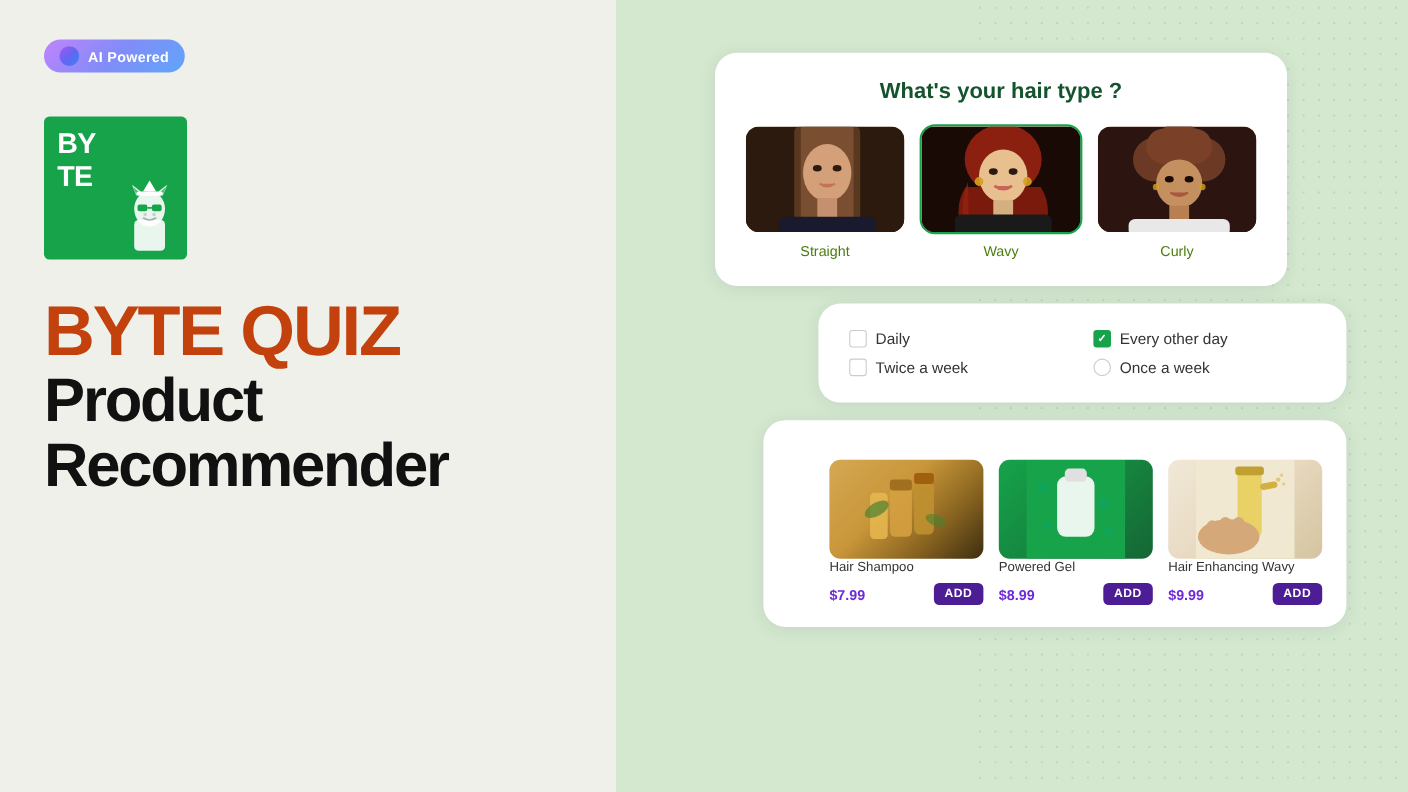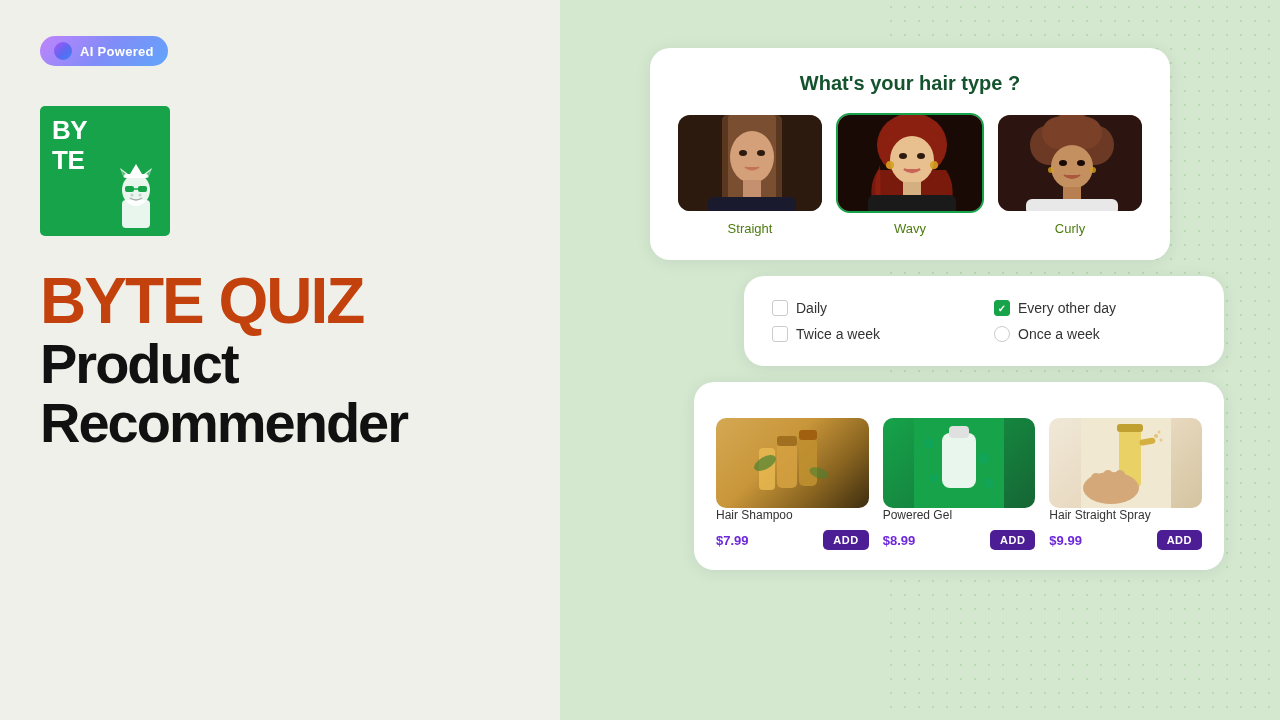--- a/index.html
+++ b/index.html
@@ -273,20 +273,21 @@
     
     .products-card {
       max-width: 530px;
       padding: 20px 22px;
     }
 
     .products-grid {
       display: flex;
       gap: 14px;
       margin-top: 16px;
+      margin-left: 38px;
     }
 
     .product-item {
       flex: 1;
       display: flex;
       flex-direction: column;
     }
 
     
     .prod-shampoo {
@@ -623,21 +624,21 @@
 
                 <rect x="10" y="55" width="10" height="22" rx="5" fill="#d4a878"></rect>
                 <rect x="22" y="52" width="10" height="24" rx="5" fill="#d4a878"></rect>
                 <rect x="34" y="52" width="10" height="24" rx="5" fill="#d4a878"></rect>
 
                 <circle cx="75" cy="18" r="2" fill="#d4a030" opacity="0.5"></circle>
                 <circle cx="80" cy="22" r="1.5" fill="#d4a030" opacity="0.4"></circle>
                 <circle cx="78" cy="14" r="1.5" fill="#d4a030" opacity="0.4"></circle>
               </svg>
             </div>
-            <div class="product-name">Hair Straight Spray</div>
+            <div class="product-name">Hair Enhancing Wavy</div>
             <div class="product-footer">
               <span class="product-price">$9.99</span>
               <button class="add-btn">ADD</button>
             </div>
           </div>
 
         </div>
       </div>
     </div>
 

